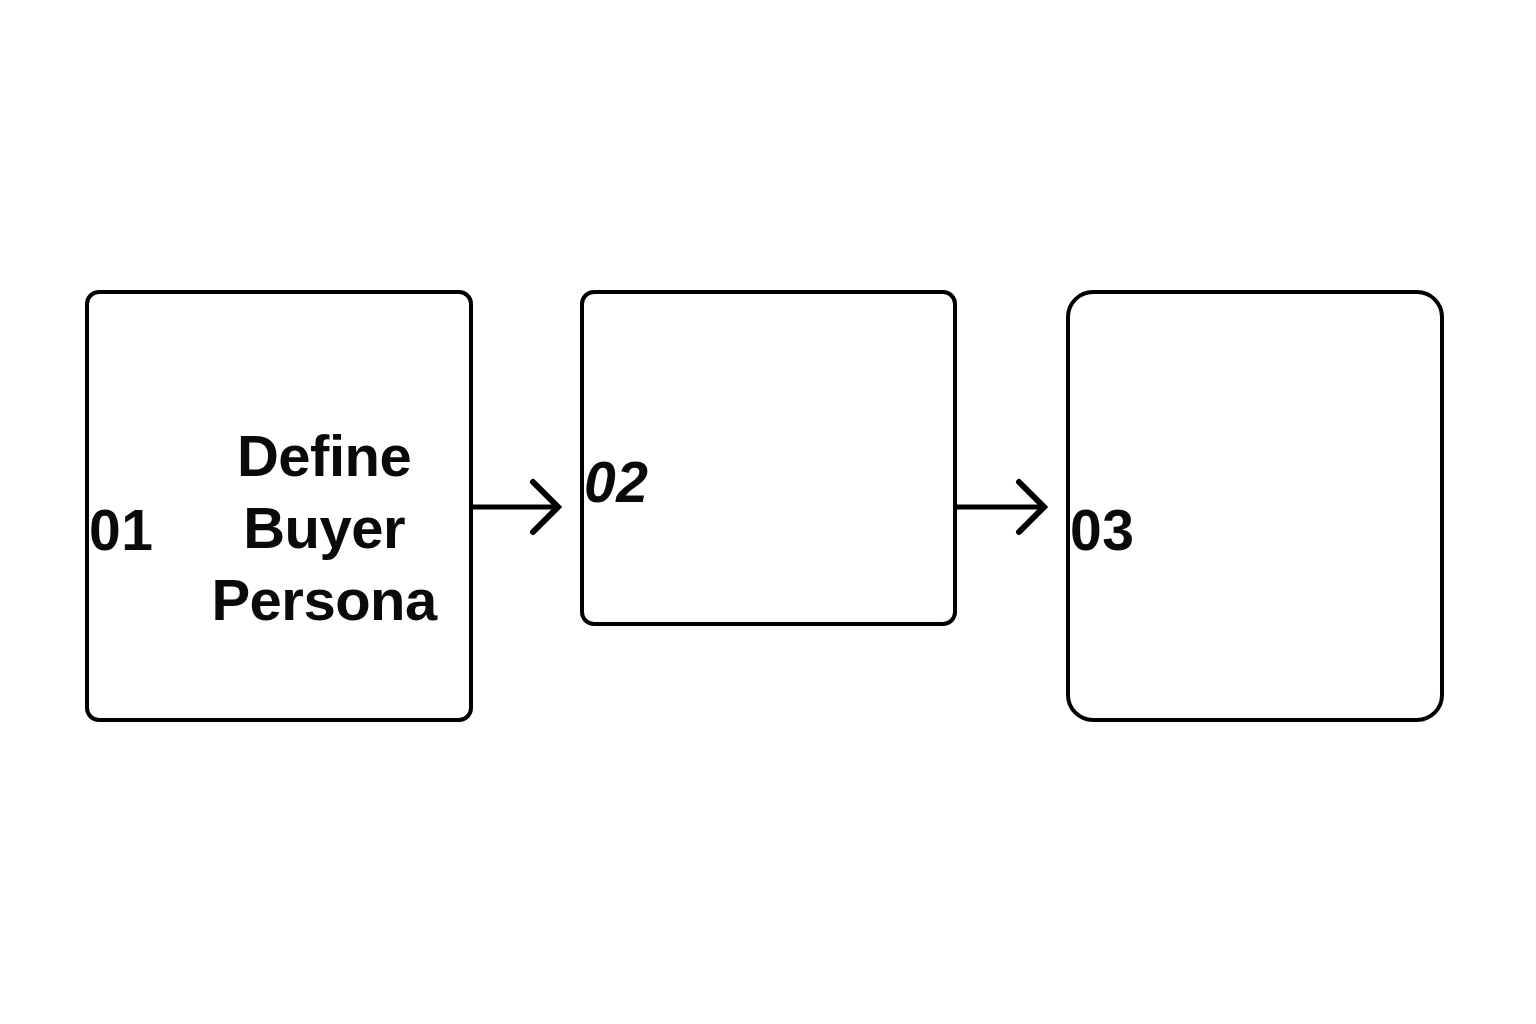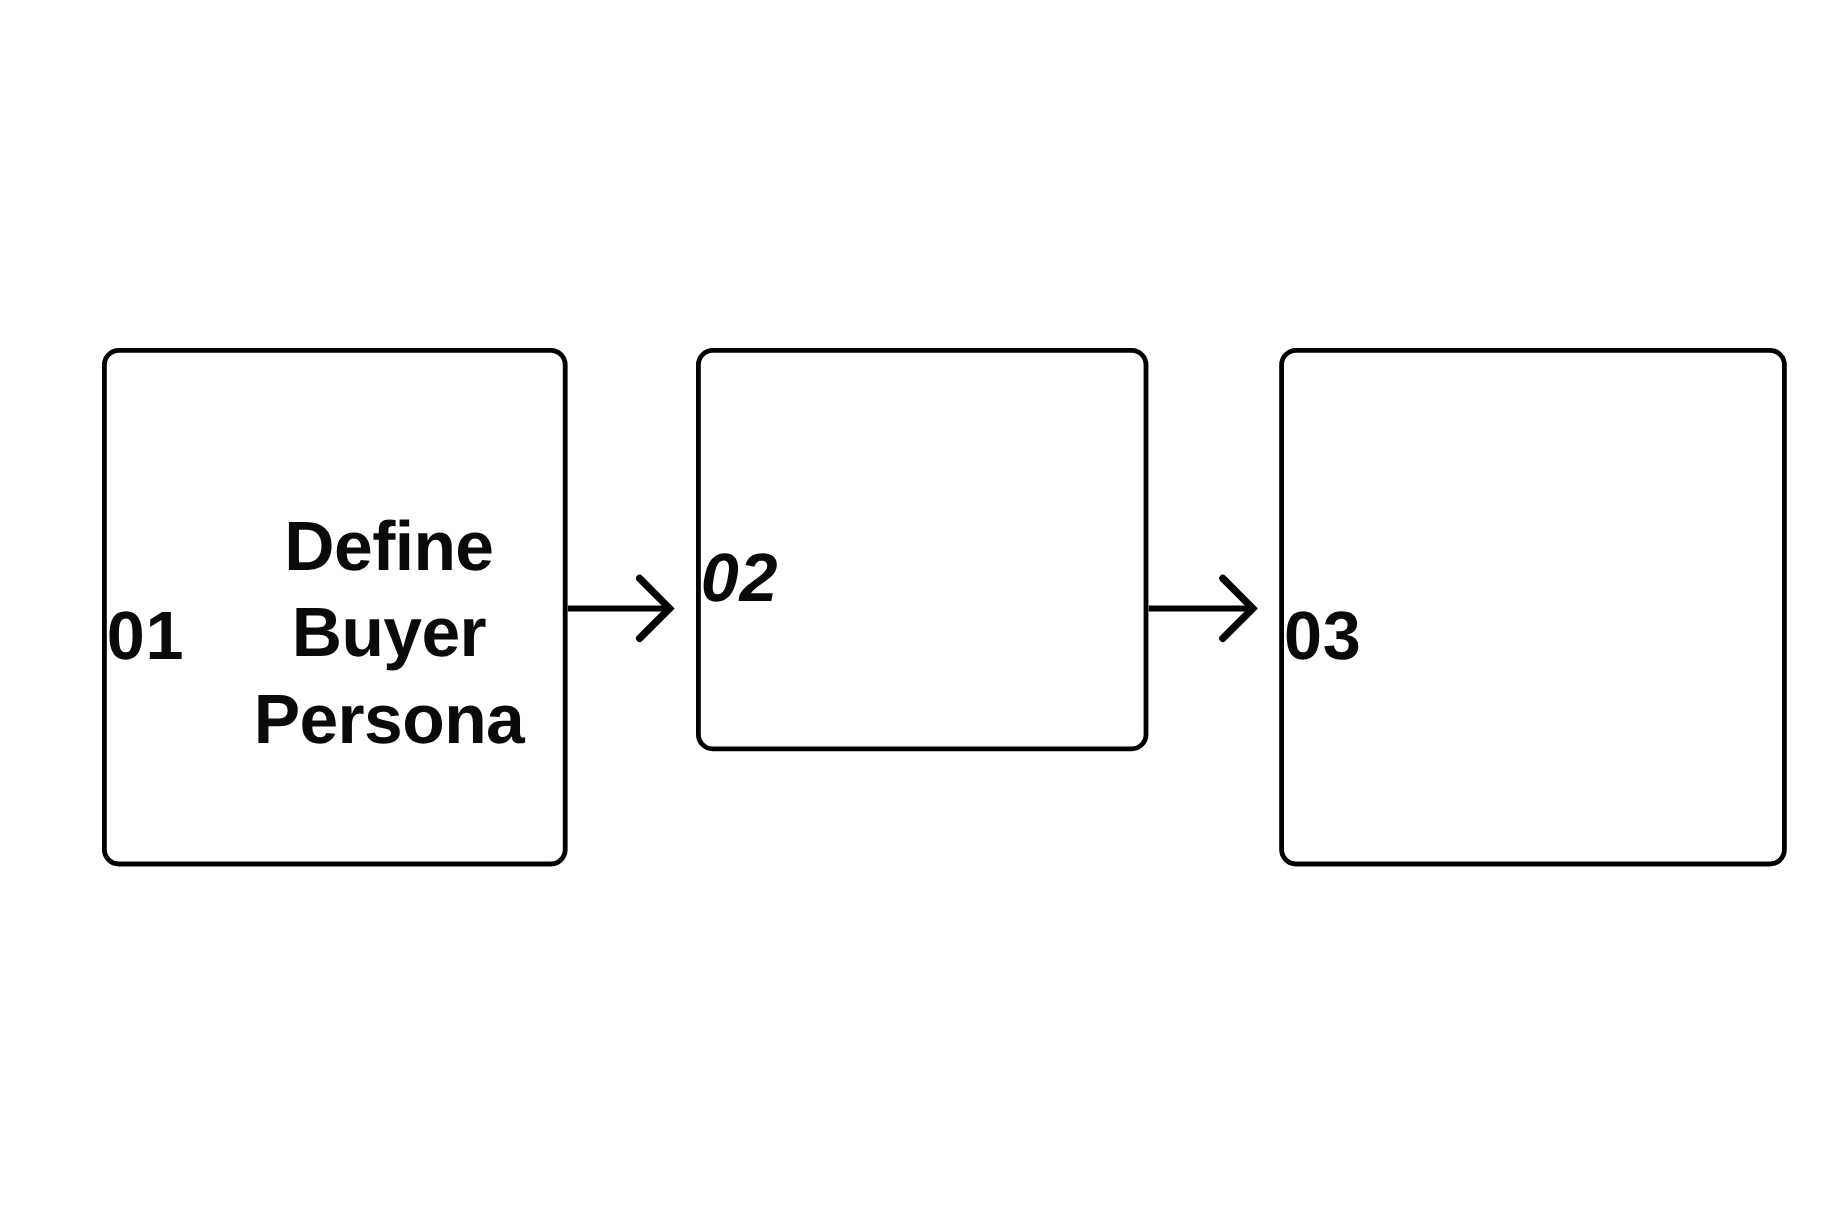--- a/index.html
+++ b/index.html
@@ -89,17 +89,17 @@
     <div class="step-number">02</div>
   </div>
 
   <div class="connector" style="left:957px; width:109px;">
     <svg width="109" height="70" viewBox="0 0 109 70">
       <line x1="0" y1="35" x2="84" y2="35" stroke="#000000" stroke-width="5" stroke-linecap="butt"></line>
       <polyline points="62,10 87,35 62,60" fill="none" stroke="#000000" stroke-width="6" stroke-linecap="round" stroke-linejoin="miter"></polyline>
     </svg>
   </div>
 
-  <div class="step-box" id="step-3" style="left:1066px; top:290px; width:423px; height:432px;">
+  <div class="step-box" id="step-3" style="left:1066px; top:290px; width:378px; height:432px;border-radius:27px;">
     <div class="step-number">03</div>
   </div>
 
 </div>
 
 </body></html>

